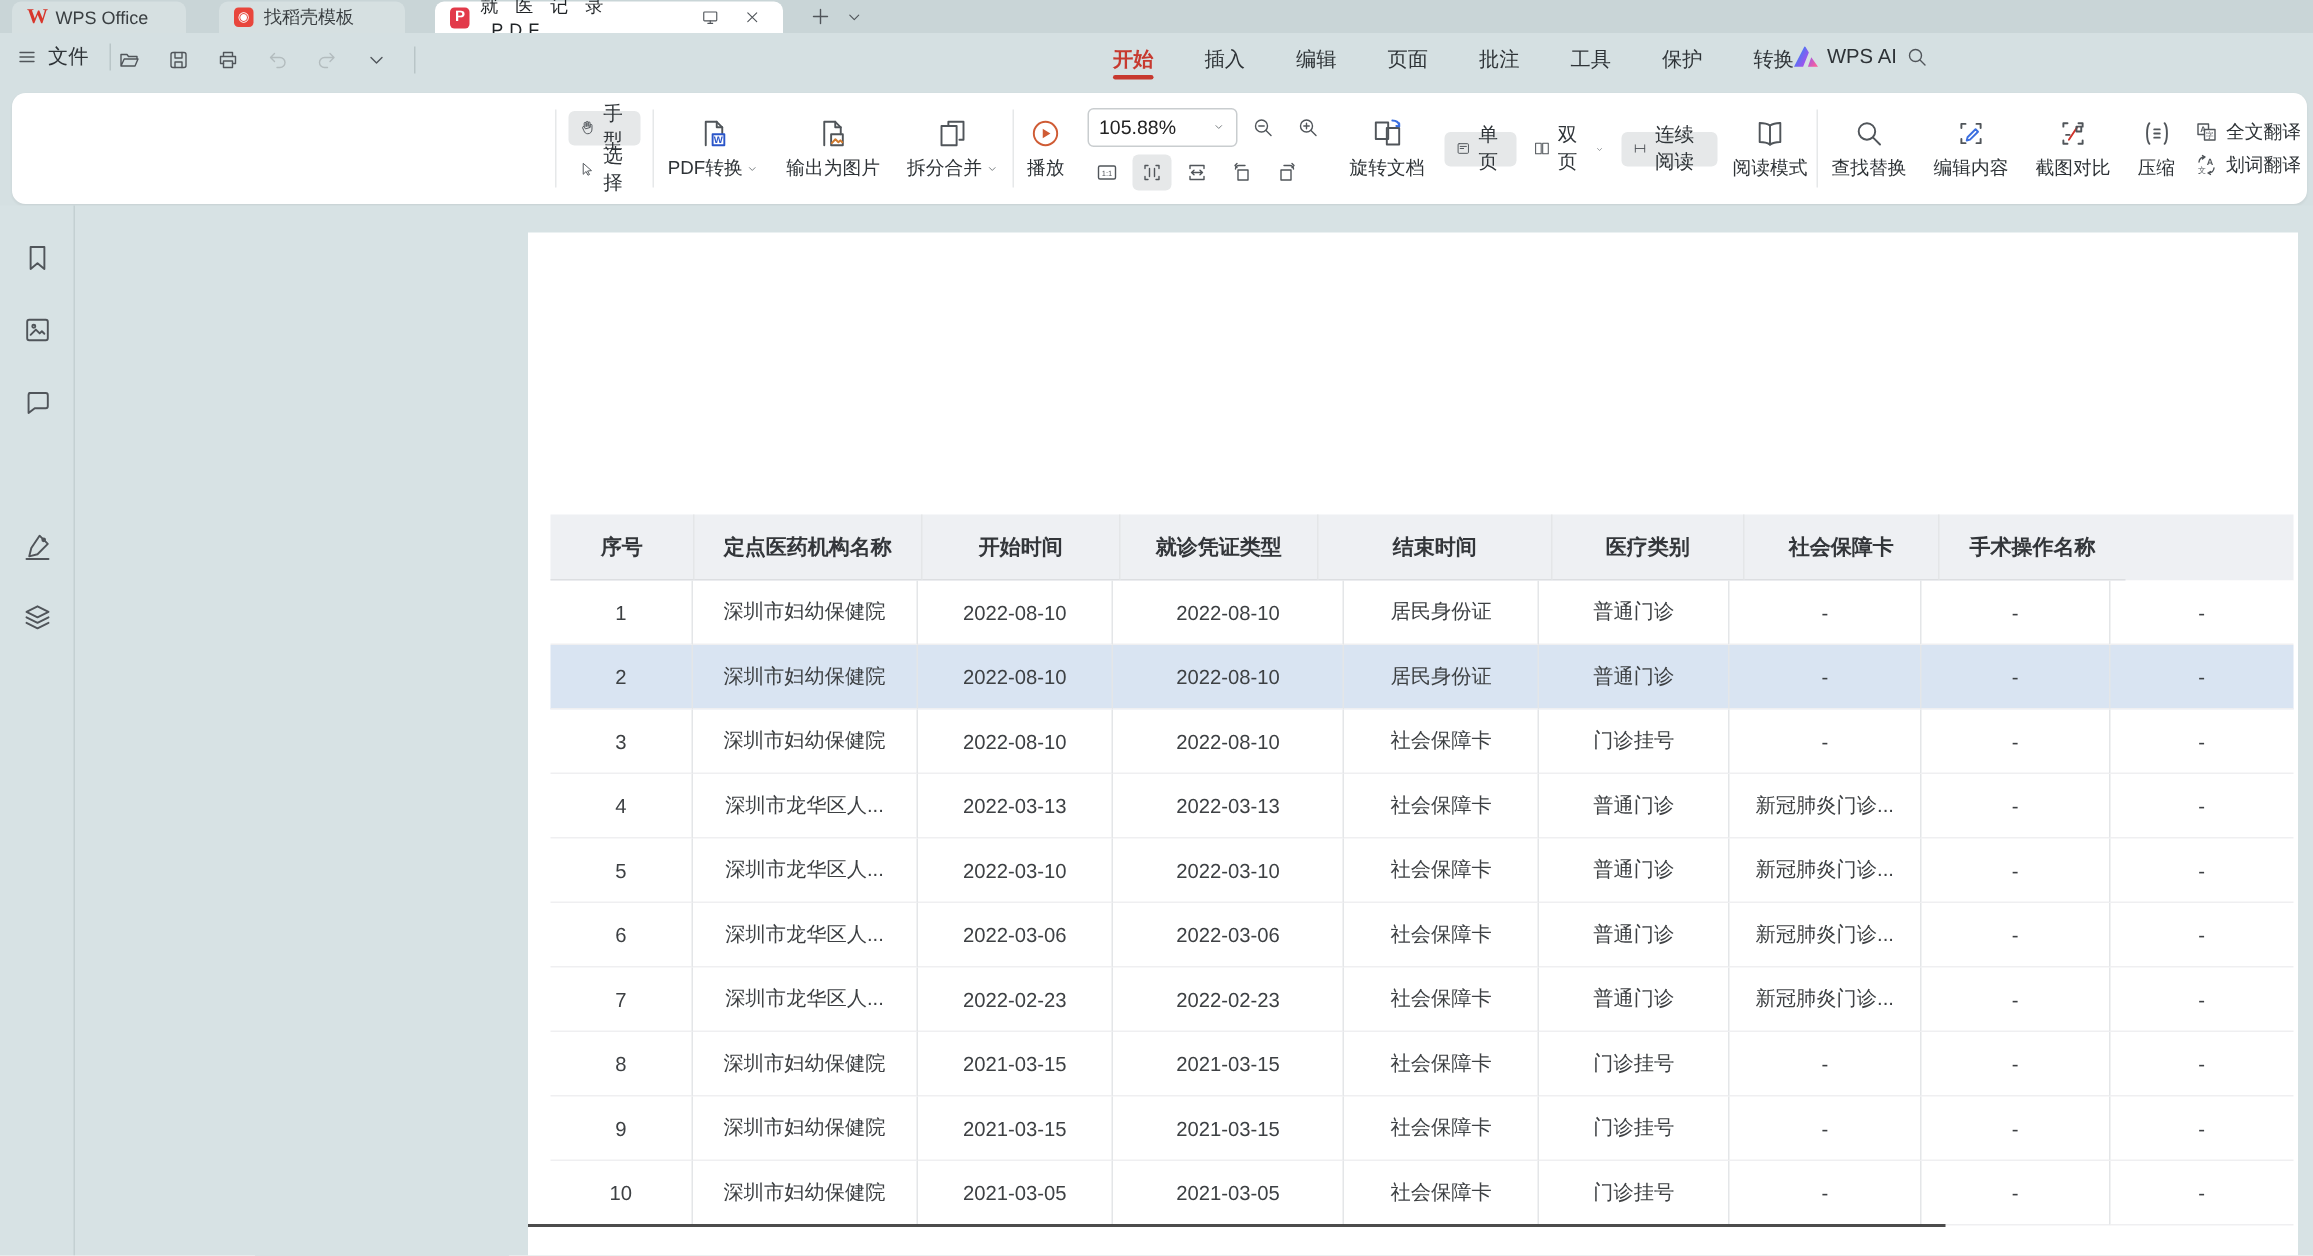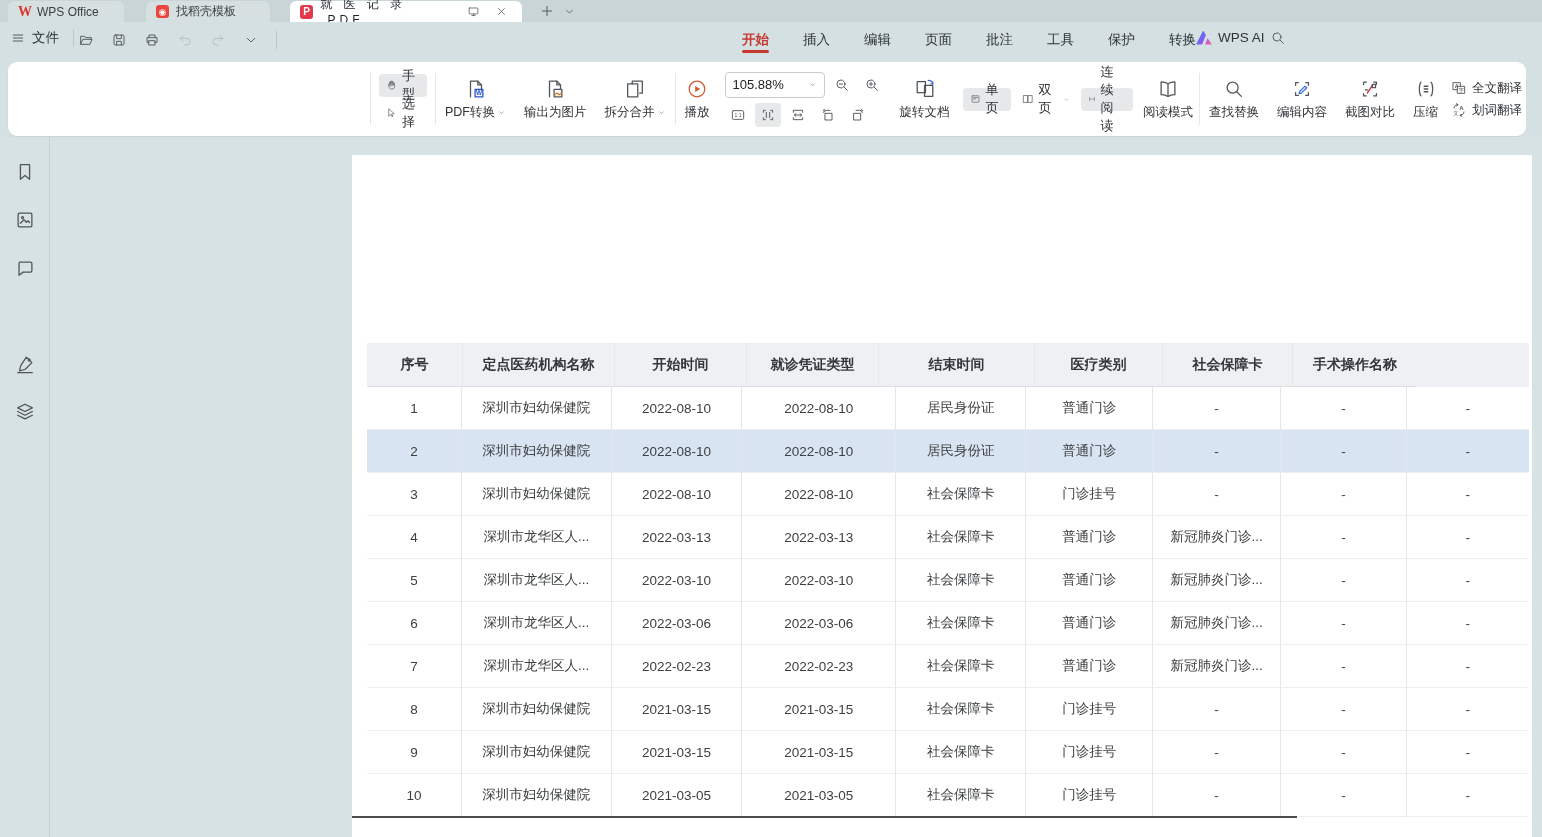--- a/index.html
+++ b/index.html
@@ -36,21 +36,21 @@
   .menus{position:absolute;left:740px;top:0;height:36px;display:flex;align-items:center;gap:30px;font-size:13.5px;color:#2e3337;}
   .menu-item{position:relative;padding:8px 2px;cursor:default;}
   .menu-item.active{color:#c7392f;font-weight:bold;}
   .menu-item.active::after{content:"";position:absolute;left:2px;right:2px;bottom:4px;height:3px;background:#c7392f;border-radius:2px;}
   .aigrp{position:absolute;left:1196px;top:8px;display:flex;align-items:center;gap:6px;font-size:13.5px;color:#2e3337;}
   .ailogo{width:16px;height:14px;background:linear-gradient(120deg,#3f7bf5 20%,#9b55ee 55%,#f55f9e 90%);
           clip-path:polygon(0% 100%,45% 0%,62% 32%,38% 100%,58% 100%,72% 55%,100% 100%);}
   .searchbtn{position:absolute;left:1270px;top:8px;}
 
   
-  .ribbon{position:absolute;left:8px;right:16px;top:62px;height:74px;background:#ffffff;border-radius:9px;
+  .ribbon{position:absolute;left:8px;right:4px;top:62px;height:74px;background:#ffffff;border-radius:9px;
           box-shadow:0 1px 2px rgba(0,0,0,.06);display:flex;align-items:center;}
   .rdiv{width:1px;height:52px;background:#e6e8e9;flex:0 0 1px;}
   .col{display:flex;flex-direction:column;justify-content:center;gap:5px;}
   .pill{display:flex;align-items:center;gap:5px;height:23px;padding:0 7px;border-radius:4px;font-size:13px;color:#2e3337;}
   .pill.sel{background:#e6e8e9;}
   .bigbtn{display:flex;flex-direction:column;align-items:center;justify-content:center;gap:4px;font-size:12.5px;color:#2e3337;padding:0 9px;}
   .bigbtn .lbl{display:flex;align-items:center;gap:2px;white-space:nowrap;}
   .chev{width:9px;height:9px;stroke:#6a6f73;fill:none;stroke-width:1.6;}
   .zoombox{display:flex;align-items:center;justify-content:space-between;width:84px;height:24px;border:1px solid #c9cdcf;border-radius:4px;padding:0 7px;font-size:13px;color:#222;}
   .iconbtn{display:flex;align-items:center;justify-content:center;width:26px;height:24px;border-radius:4px;}

